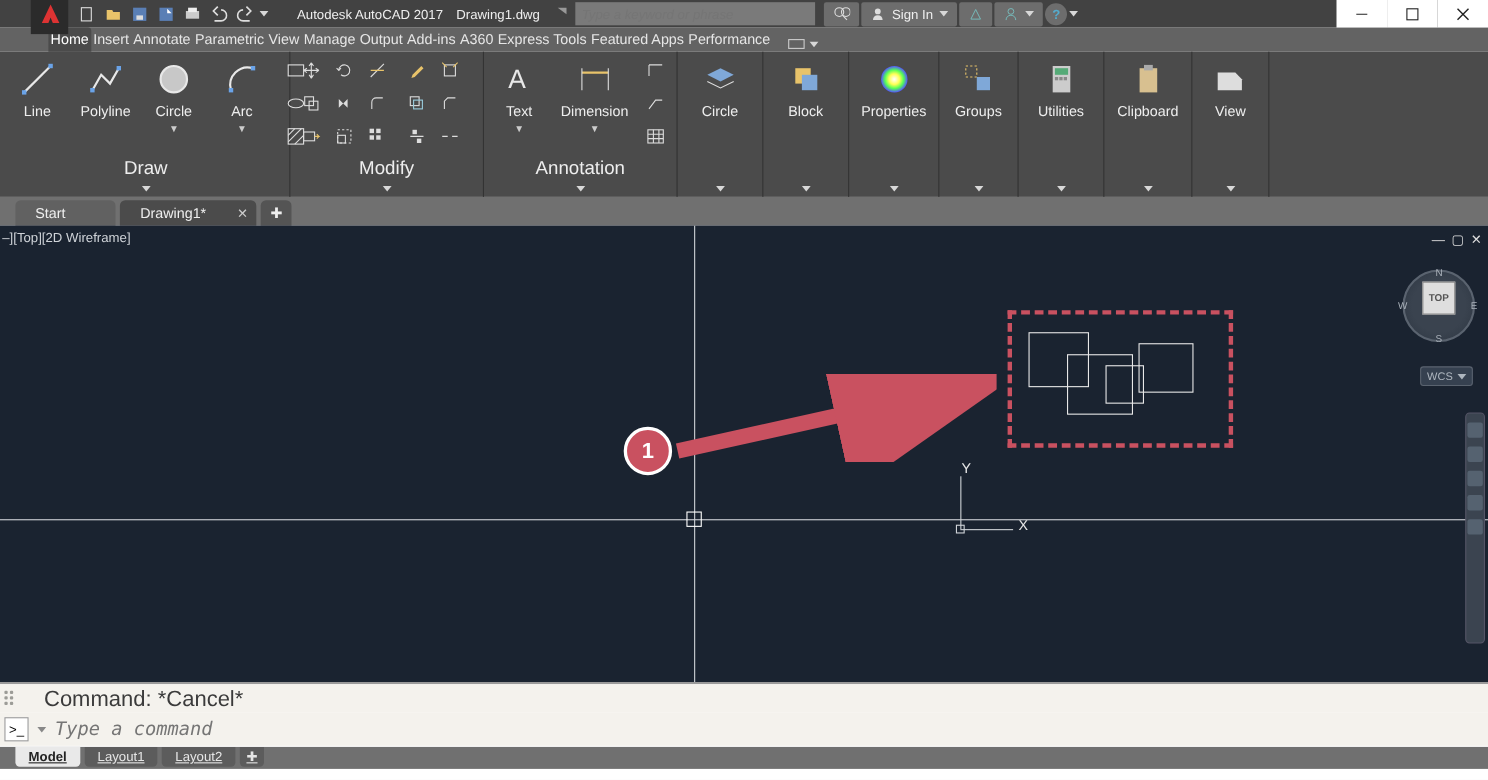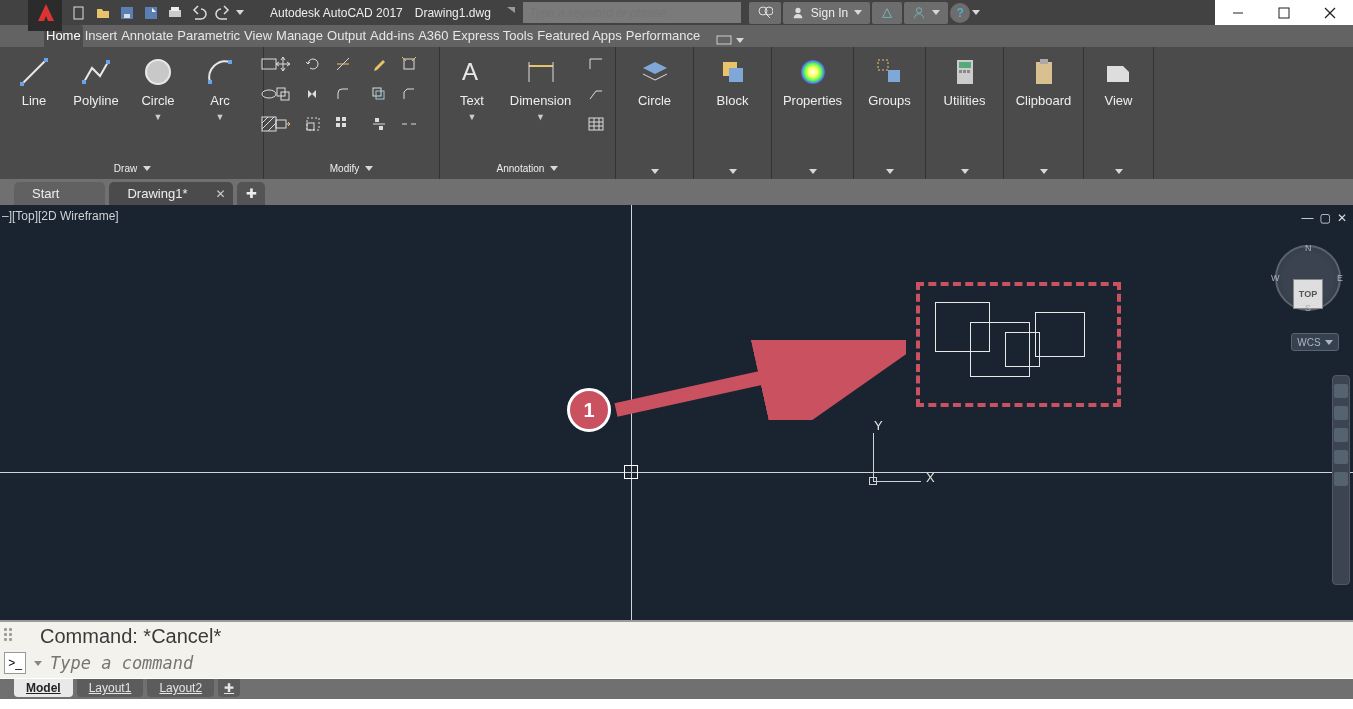--- a/index.html
+++ b/index.html
@@ -26,21 +26,21 @@
 
 .ribbon-tabs{ height:22px; background:#636363; display:flex; align-items:flex-end; padding-left:44px; color:#e6e6e6; font-size:13px;}
 .ribbon-tab{ padding:3px 2px 3px; height:22px; line-height:16px; cursor:pointer;}
 .ribbon-tab.active{ background:#4b4b4b; color:#fff; border-radius:3px 3px 0 0;}
 .ribbon-extra{display:flex;align-items:center;margin-left:14px;}
 
 
 .ribbon{ height:132px; background:#4b4b4b; display:flex; color:#e8e8e8; font-size:13px; padding-left:2px;}
 .panel{ border-right:1px solid #333; display:flex; flex-direction:column; justify-content:space-between; padding:4px 6px 0;}
 .panel-body{display:flex; gap:10px; align-items:flex-start; height:100px;}
-.panel-title{ text-align:center; font-size:10px; padding:4px 0 5px; color:#eee; display:flex; justify-content:center; align-items:center; gap:6px;}
+.panel-title{ text-align:center; font-size:17px; padding:4px 0 5px; color:#eee; display:flex; justify-content:flex-start; align-items:center; gap:6px;flex-direction:column;}
 .big-btn{ display:flex; flex-direction:column; align-items:center; gap:4px; padding:4px 4px 0; min-width:52px;}
 .big-btn .ico{width:34px;height:34px;display:flex;align-items:center;justify-content:center;}
 .big-btn .ico svg{width:32px;height:32px;}
 .big-btn .lbl{font-size:13px;color:#eee;}
 .drop{font-size:9px;color:#ccc;}
 .mini-grid{display:grid;grid-template-columns:repeat(3,26px);grid-auto-rows:26px;gap:4px;}
 .mini-grid2{display:grid;grid-template-columns:repeat(2,26px);grid-auto-rows:26px;gap:4px;}
 .mini-grid .c,.mini-grid2 .c{display:flex;align-items:center;justify-content:center;border-radius:2px;}
 .mini-grid svg,.mini-grid2 svg{width:18px;height:18px;}
 .col{display:flex;flex-direction:column;gap:4px;}
@@ -67,21 +67,21 @@
 .ucs-line-v{position:absolute;left:873px;top:228px;width:1px;height:48px;background:#cfd3d8;}
 .ucs-line-h{position:absolute;left:873px;top:276px;width:48px;height:1px;background:#cfd3d8;}
 .ucs-box{position:absolute;left:869px;top:272px;width:8px;height:8px;border:1px solid #cfd3d8;}
 .annotation-box{position:absolute;left:916px;top:77px;width:205px;height:125px;border:4px dashed #c95160;}
 .rects{position:absolute;left:935px;top:97px;}
 .rects div{position:absolute;border:1px solid #e8e8e8;}
 .callout{position:absolute;left:567px;top:183px;width:44px;height:44px;border-radius:50%;background:#c95160;border:3px solid #fff;display:flex;align-items:center;justify-content:center;color:#fff;font-size:20px;font-weight:600;z-index:3;}
 .arrow-line{position:absolute;left:606px;top:135px;width:300px;height:80px;z-index:2;}
 .viewcube{position:absolute;right:12px;top:40px;width:66px;height:66px;}
 .viewcube .ring{position:absolute;inset:0;border:2px solid #5a636f;border-radius:50%;background:radial-gradient(circle,#3a434f 55%,#2c3541 100%);} 
-.viewcube .face{position:absolute;left:18px;top:34px;width:30px;height:30px;background:#dedede;color:#555;font-size:9px;display:flex;align-items:center;justify-content:center;font-weight:600;border:1px solid #888;}
+.viewcube .face{position:absolute;left:18px;top:11px;width:30px;height:30px;background:#dedede;color:#555;font-size:9px;display:flex;align-items:center;justify-content:center;font-weight:600;border:1px solid #888;}
 .viewcube .lbl{position:absolute;color:#a9b0b9;font-size:9px;}
 .wcs{position:absolute;right:14px;top:128px;width:48px;height:18px;border:1px solid #5a636f;border-radius:3px;background:#364150;color:#aeb6bf;font-size:10px;display:flex;align-items:center;justify-content:center;gap:4px;}
 .navbar{position:absolute;right:3px;top:170px;width:18px;height:210px;background:#3b4450;border:1px solid #556;border-radius:4px;display:flex;flex-direction:column;align-items:center;gap:8px;padding-top:8px;}
 .navbar div{width:14px;height:14px;background:#556270;border-radius:2px;}
 
 
 .cmd-area{height:59px;border-top:2px solid #9a9a9a;}
 .cmd-hist{height:26px;background:#f4f2ed;display:flex;align-items:flex-end;padding-left:40px;font-family:Consolas,monospace;font-size:20px;color:#3b3b3b;position:relative;}
 .cmd-grip{position:absolute;left:4px;top:6px;width:10px;height:14px;display:grid;grid-template-columns:repeat(2,3px);grid-auto-rows:3px;gap:2px;}
 .cmd-grip span{background:#9c9c97;border-radius:1px;}

